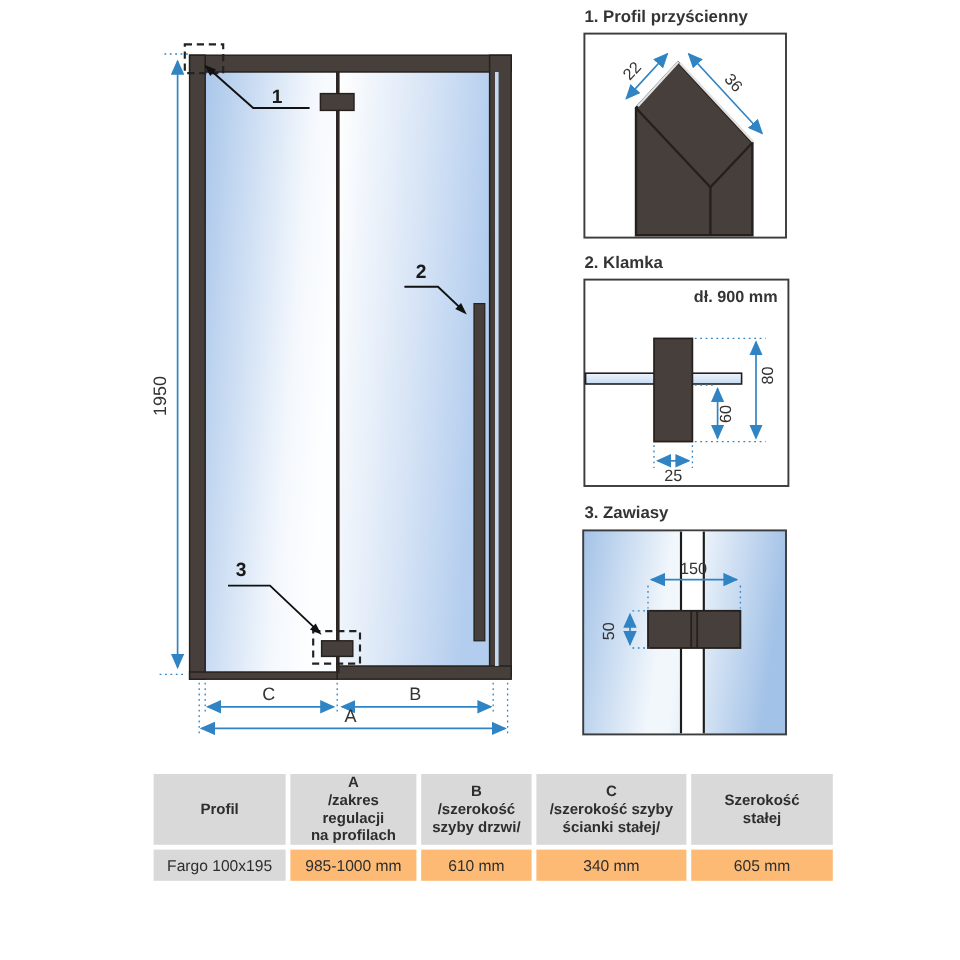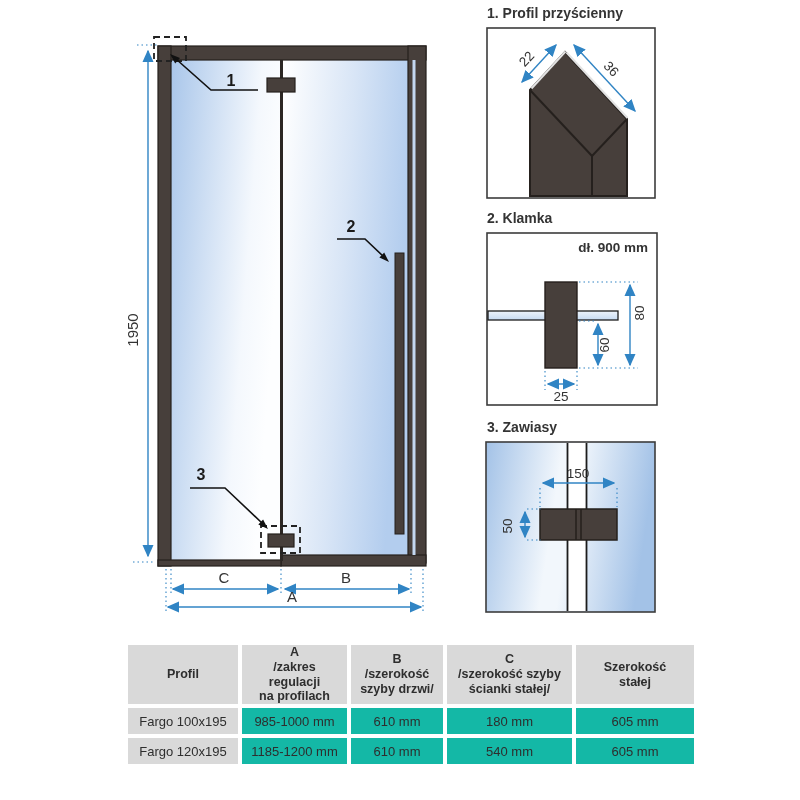--- a/index.html
+++ b/index.html
@@ -9,21 +9,21 @@
   .dimnum{font-size:13.5px;fill:#333;}
   .bignum{font-size:15px;fill:#333;}
   .callout{font-size:16px;font-weight:700;fill:#1a1a1a;}
   .dtitle{font-size:14px;font-weight:600;fill:#343434;}
   .dnote{font-size:13.5px;font-weight:600;fill:#343434;}
   
   #spec-table{position:absolute;left:124px;top:641px;border-collapse:separate;border-spacing:4px;}
   #spec-table td,#spec-table th{padding:0 4px;text-align:center;vertical-align:middle;
     color:#2e2e2e;white-space:pre-line;}
   #spec-table th{background:#d9d9d9;font-size:12.5px;font-weight:600;line-height:1.18;height:46px;}
-  #spec-table td{background:#14b8a6;font-size:13px;font-weight:400;height:26px;}
+  #spec-table td{background:#fdba74;font-size:13px;font-weight:400;height:26px;}
   #spec-table td.modelcol{background:#d9d9d9;text-align:center;}
   .w0{width:102px}.w1{width:97px}.w2{width:84px}.w3{width:117px}.w4{width:110px}
 </style>
 </head>
 <body>
 <div id="stage">
 
 
 
 <svg width="800" height="640" viewBox="0 0 800 640">
@@ -206,26 +206,19 @@
 ścianki stałej/</th>
       <th class="w4">Szerokość
 stałej</th>
     </tr>
   </thead>
   <tbody>
     <tr>
       <td class="modelcol">Fargo 100x195</td>
       <td>985-1000 mm</td>
       <td>610 mm</td>
-      <td>180 mm</td>
-      <td>605 mm</td>
-    </tr>
-    <tr>
-      <td class="modelcol">Fargo 120x195</td>
-      <td>1185-1200 mm</td>
-      <td>610 mm</td>
-      <td>540 mm</td>
+      <td>340 mm</td>
       <td>605 mm</td>
     </tr>
   </tbody>
 </table>
 
 </div>
 
 </body></html>

